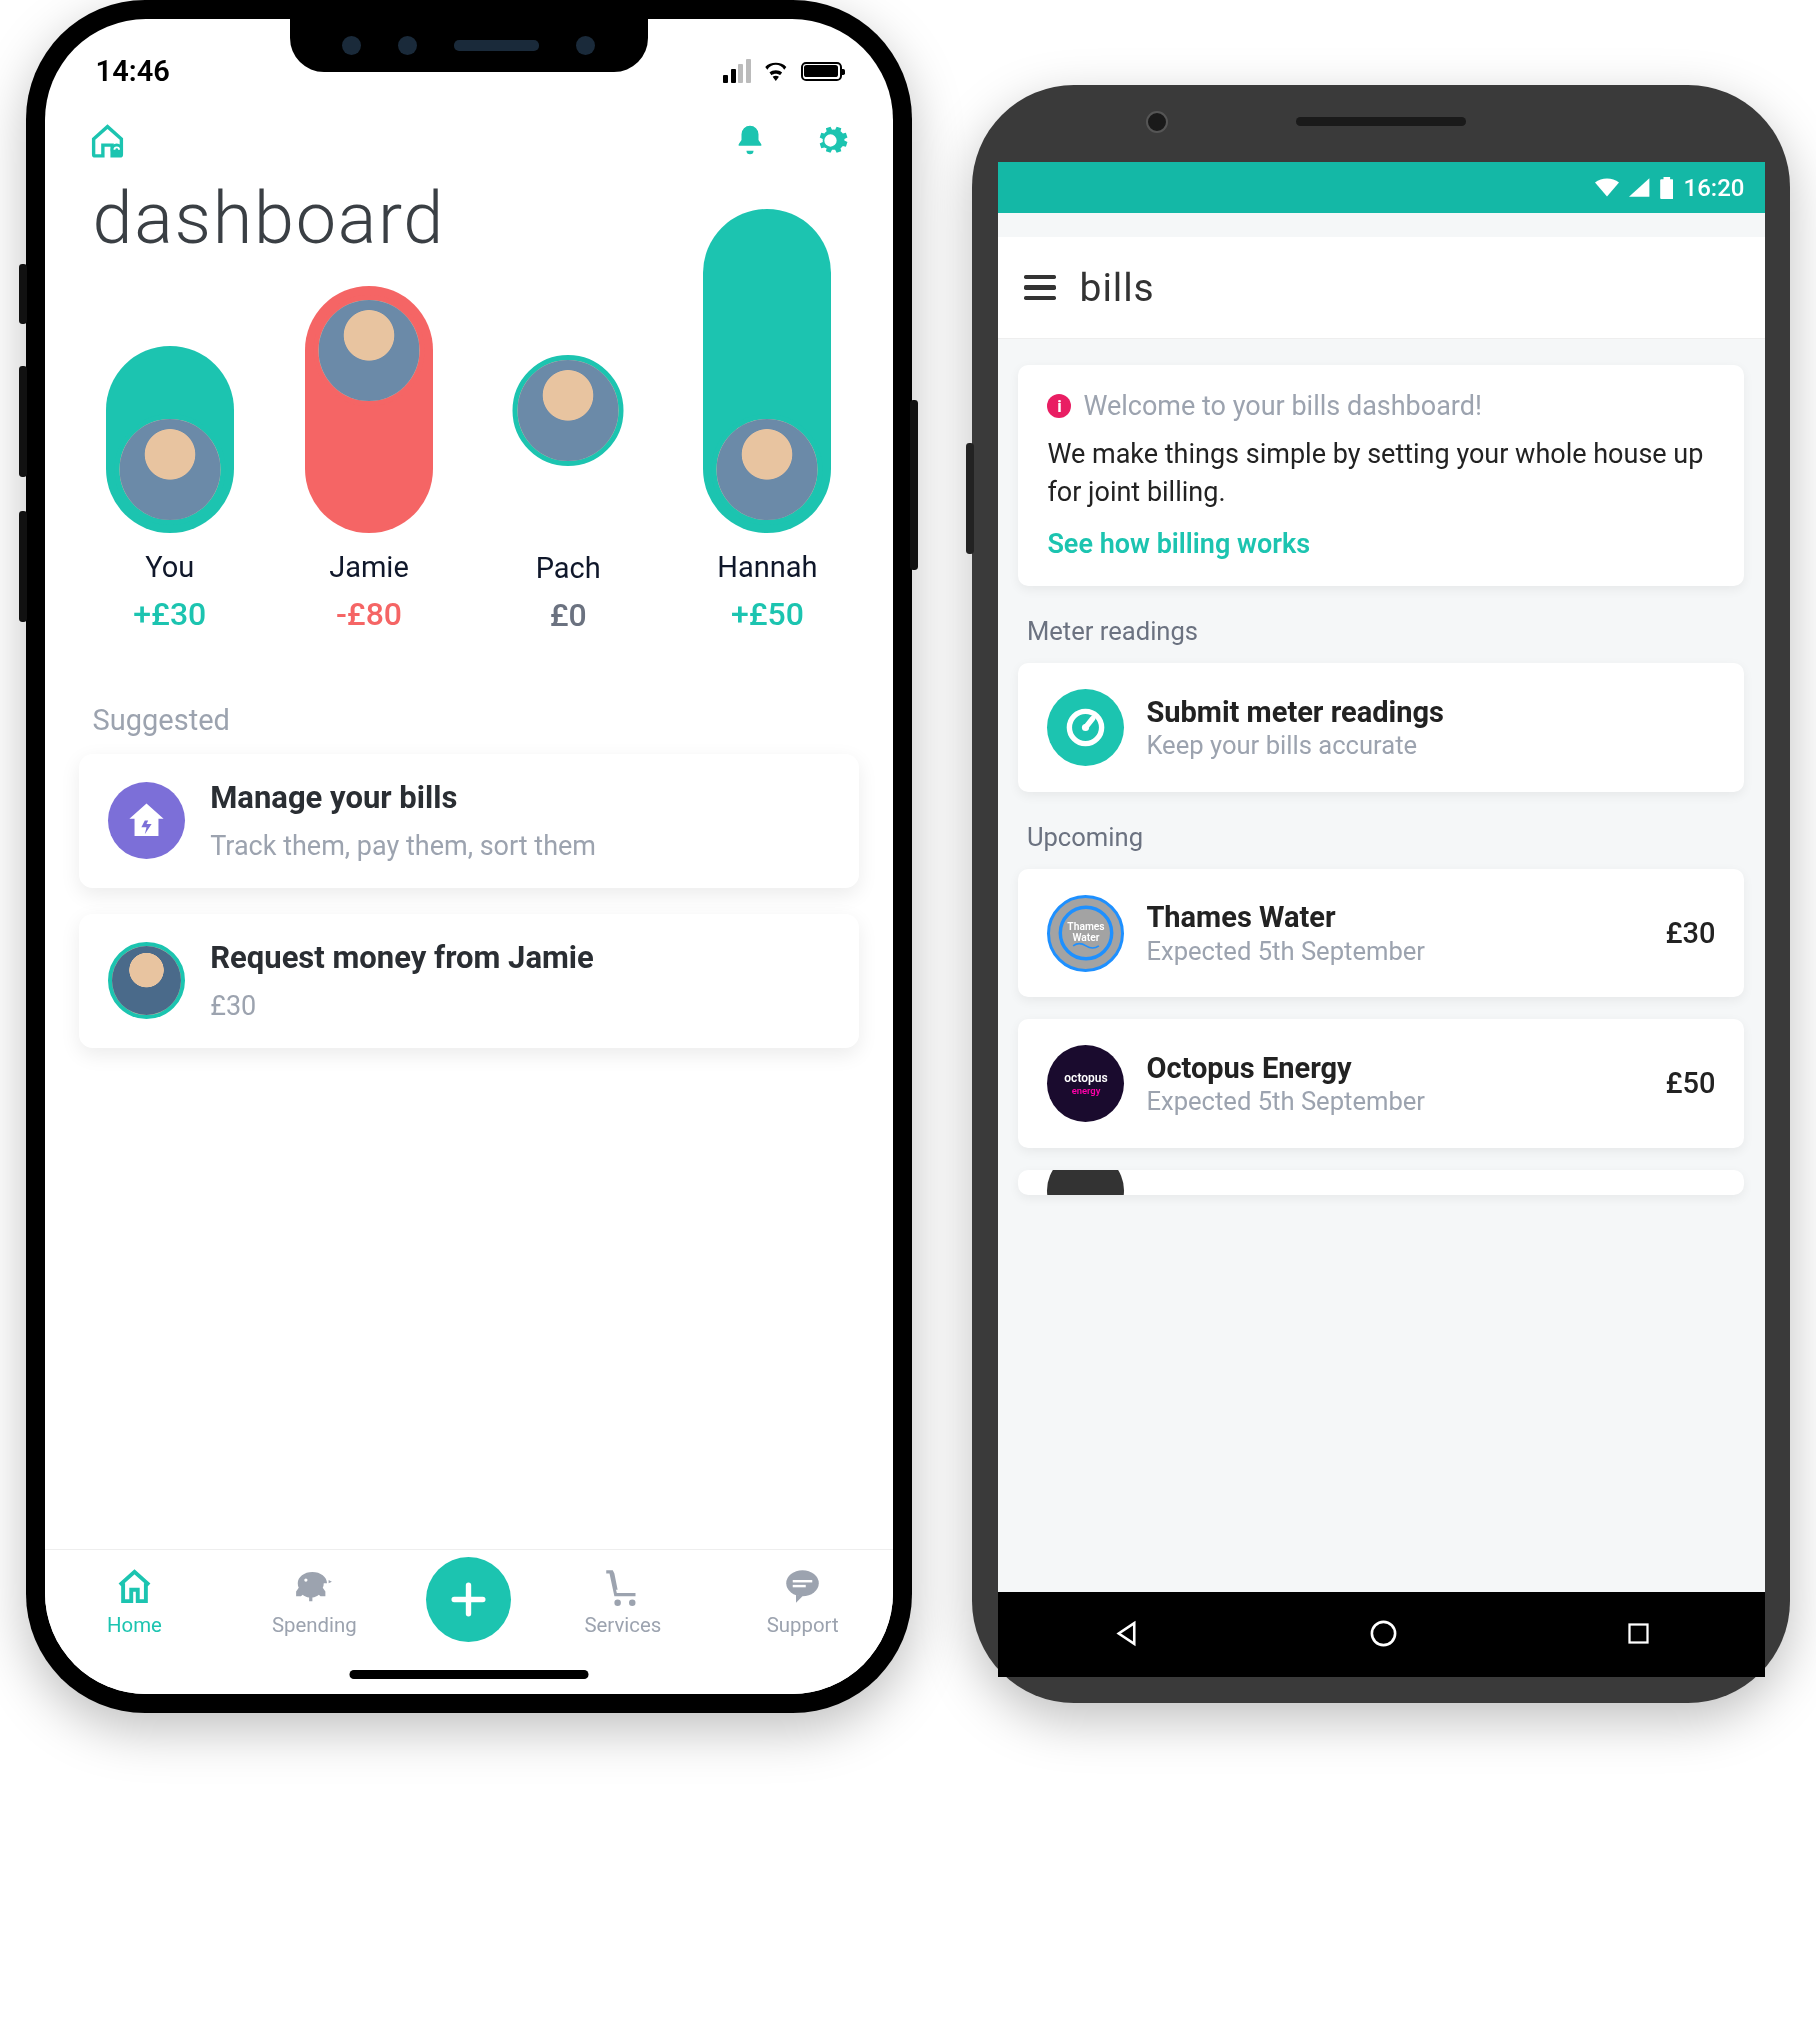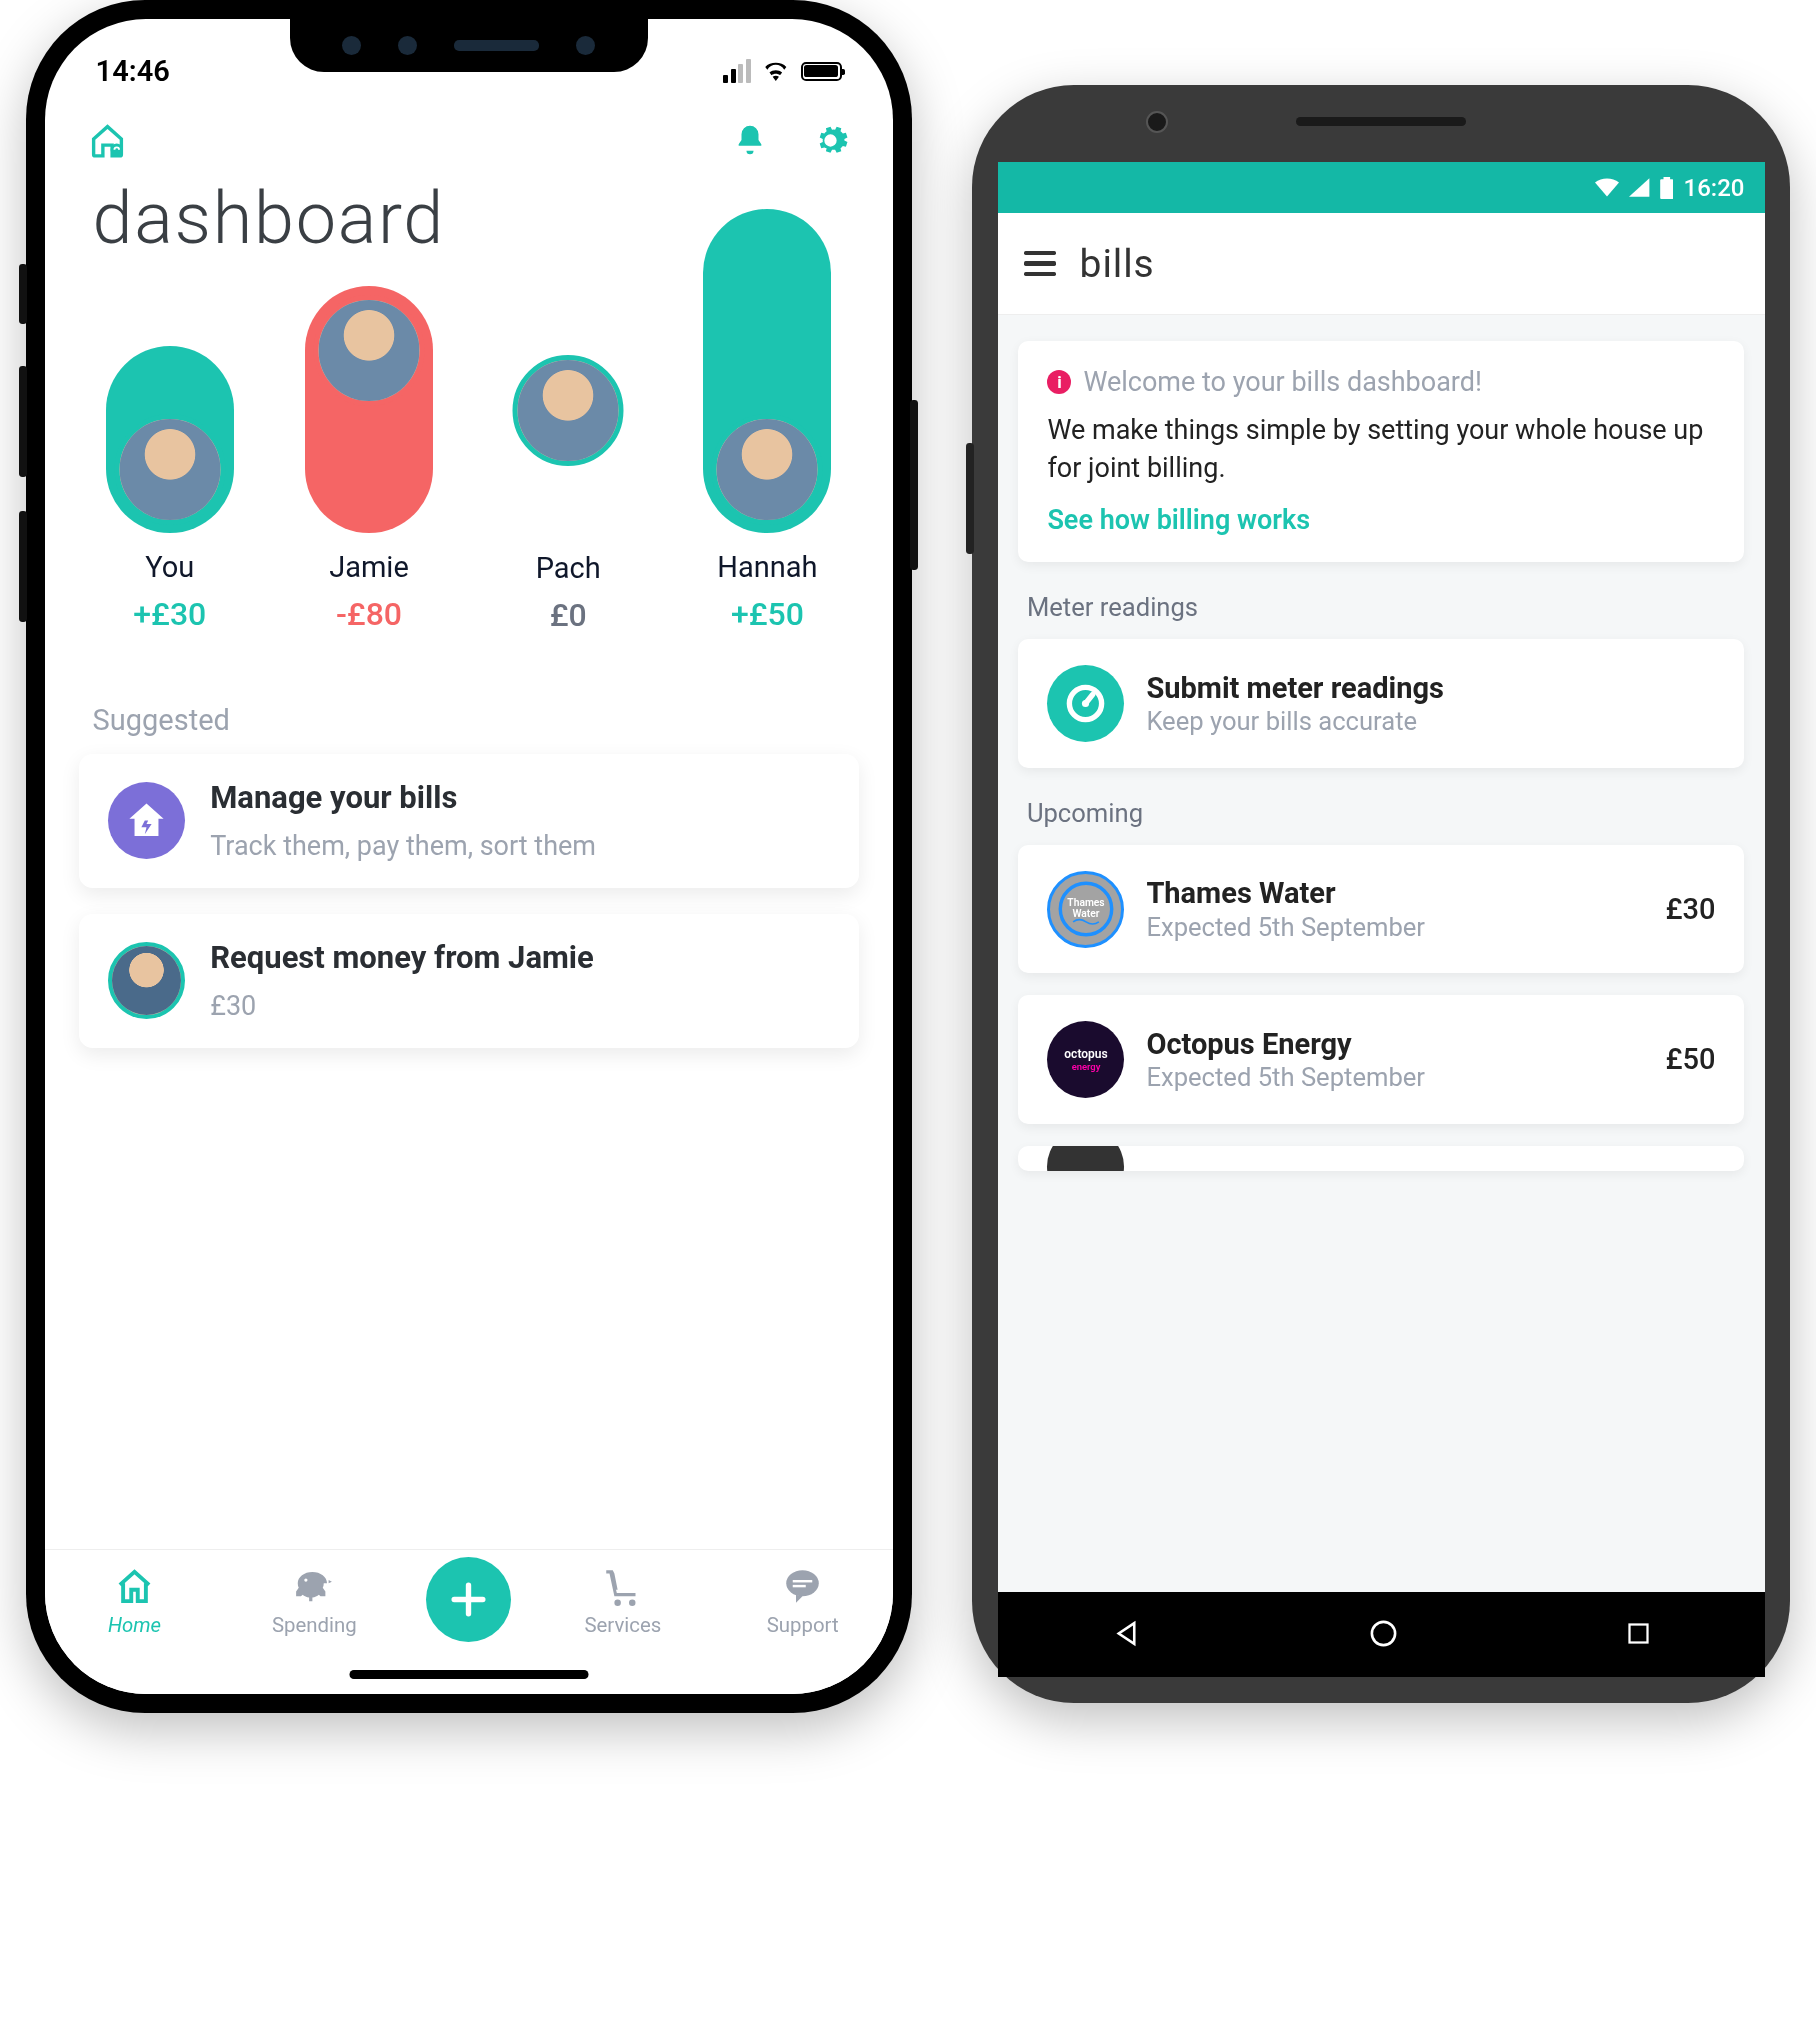--- a/index.html
+++ b/index.html
@@ -192,21 +192,21 @@
     bottom: 0; left: 0; right: 0;
     height: 145px;
     border-top: 0.9px solid #eee;
     background: #fff;
     display: flex;
     justify-content: space-around;
     align-items: flex-start;
     padding-top: 15.3px;
   }
   .tab-item { text-align: center; font-size: 20.4px; color: var(--gray-400); width: 136px; }
-  .tab-item.active { color: var(--teal); font-style: italic; }
+  .tab-item.active { color: var(--teal); }
   .tab-icon { height: 43px; display:flex; align-items:center; justify-content:center; margin-bottom:5.1px; }
   .tab-fab {
     width: 85px; height: 85px; border-radius: 50%; background: var(--teal);
     display:flex; align-items:center; justify-content:center; color:#fff; font-size:48px; margin-top:-8.5px;
   }
   .home-ind { position:absolute; bottom:15.3px; left:50%; transform:translateX(-50%); width:239px; height:8.5px; background:#000; border-radius:4.3px; }
 
   
   .android {
     position: absolute;
@@ -234,20 +234,21 @@
   .android-btn-l { position:absolute; left:-6px; top:358px; width:7.7px; height:111px; background:#222; border-radius:3.4px; }
   .a-status {
     height: 51px; background: var(--teal-dark);
     display:flex; justify-content:flex-end; align-items:center;
     padding: 0 20.4px; gap:10.2px; color:#fff; font-size:24px; font-weight:500;
   }
   .a-status svg { fill:#fff; }
   .a-header {
     height: 102px; background:#fff; display:flex; align-items:center; gap:24px; padding:0 25.6px;
     border-bottom: 0.9px solid #eee;
+    margin-top: 24px;
   }
   .hamburger { display:flex; flex-direction:column; gap:6px; }
   .hamburger span { width:32px; height:4.3px; background:#333; border-radius:1.7px; }
   .a-title { font-size:39px; font-weight:400; color:#333; letter-spacing:0.9px; }
 
   .a-content { padding: 25.6px 20.4px; }
   .a-card {
     background:#fff; border-radius:10.2px; padding:25.6px 29px;
     box-shadow: 0 3.4px 10.2px rgba(0,0,0,.06);
     margin-bottom: 22px;

